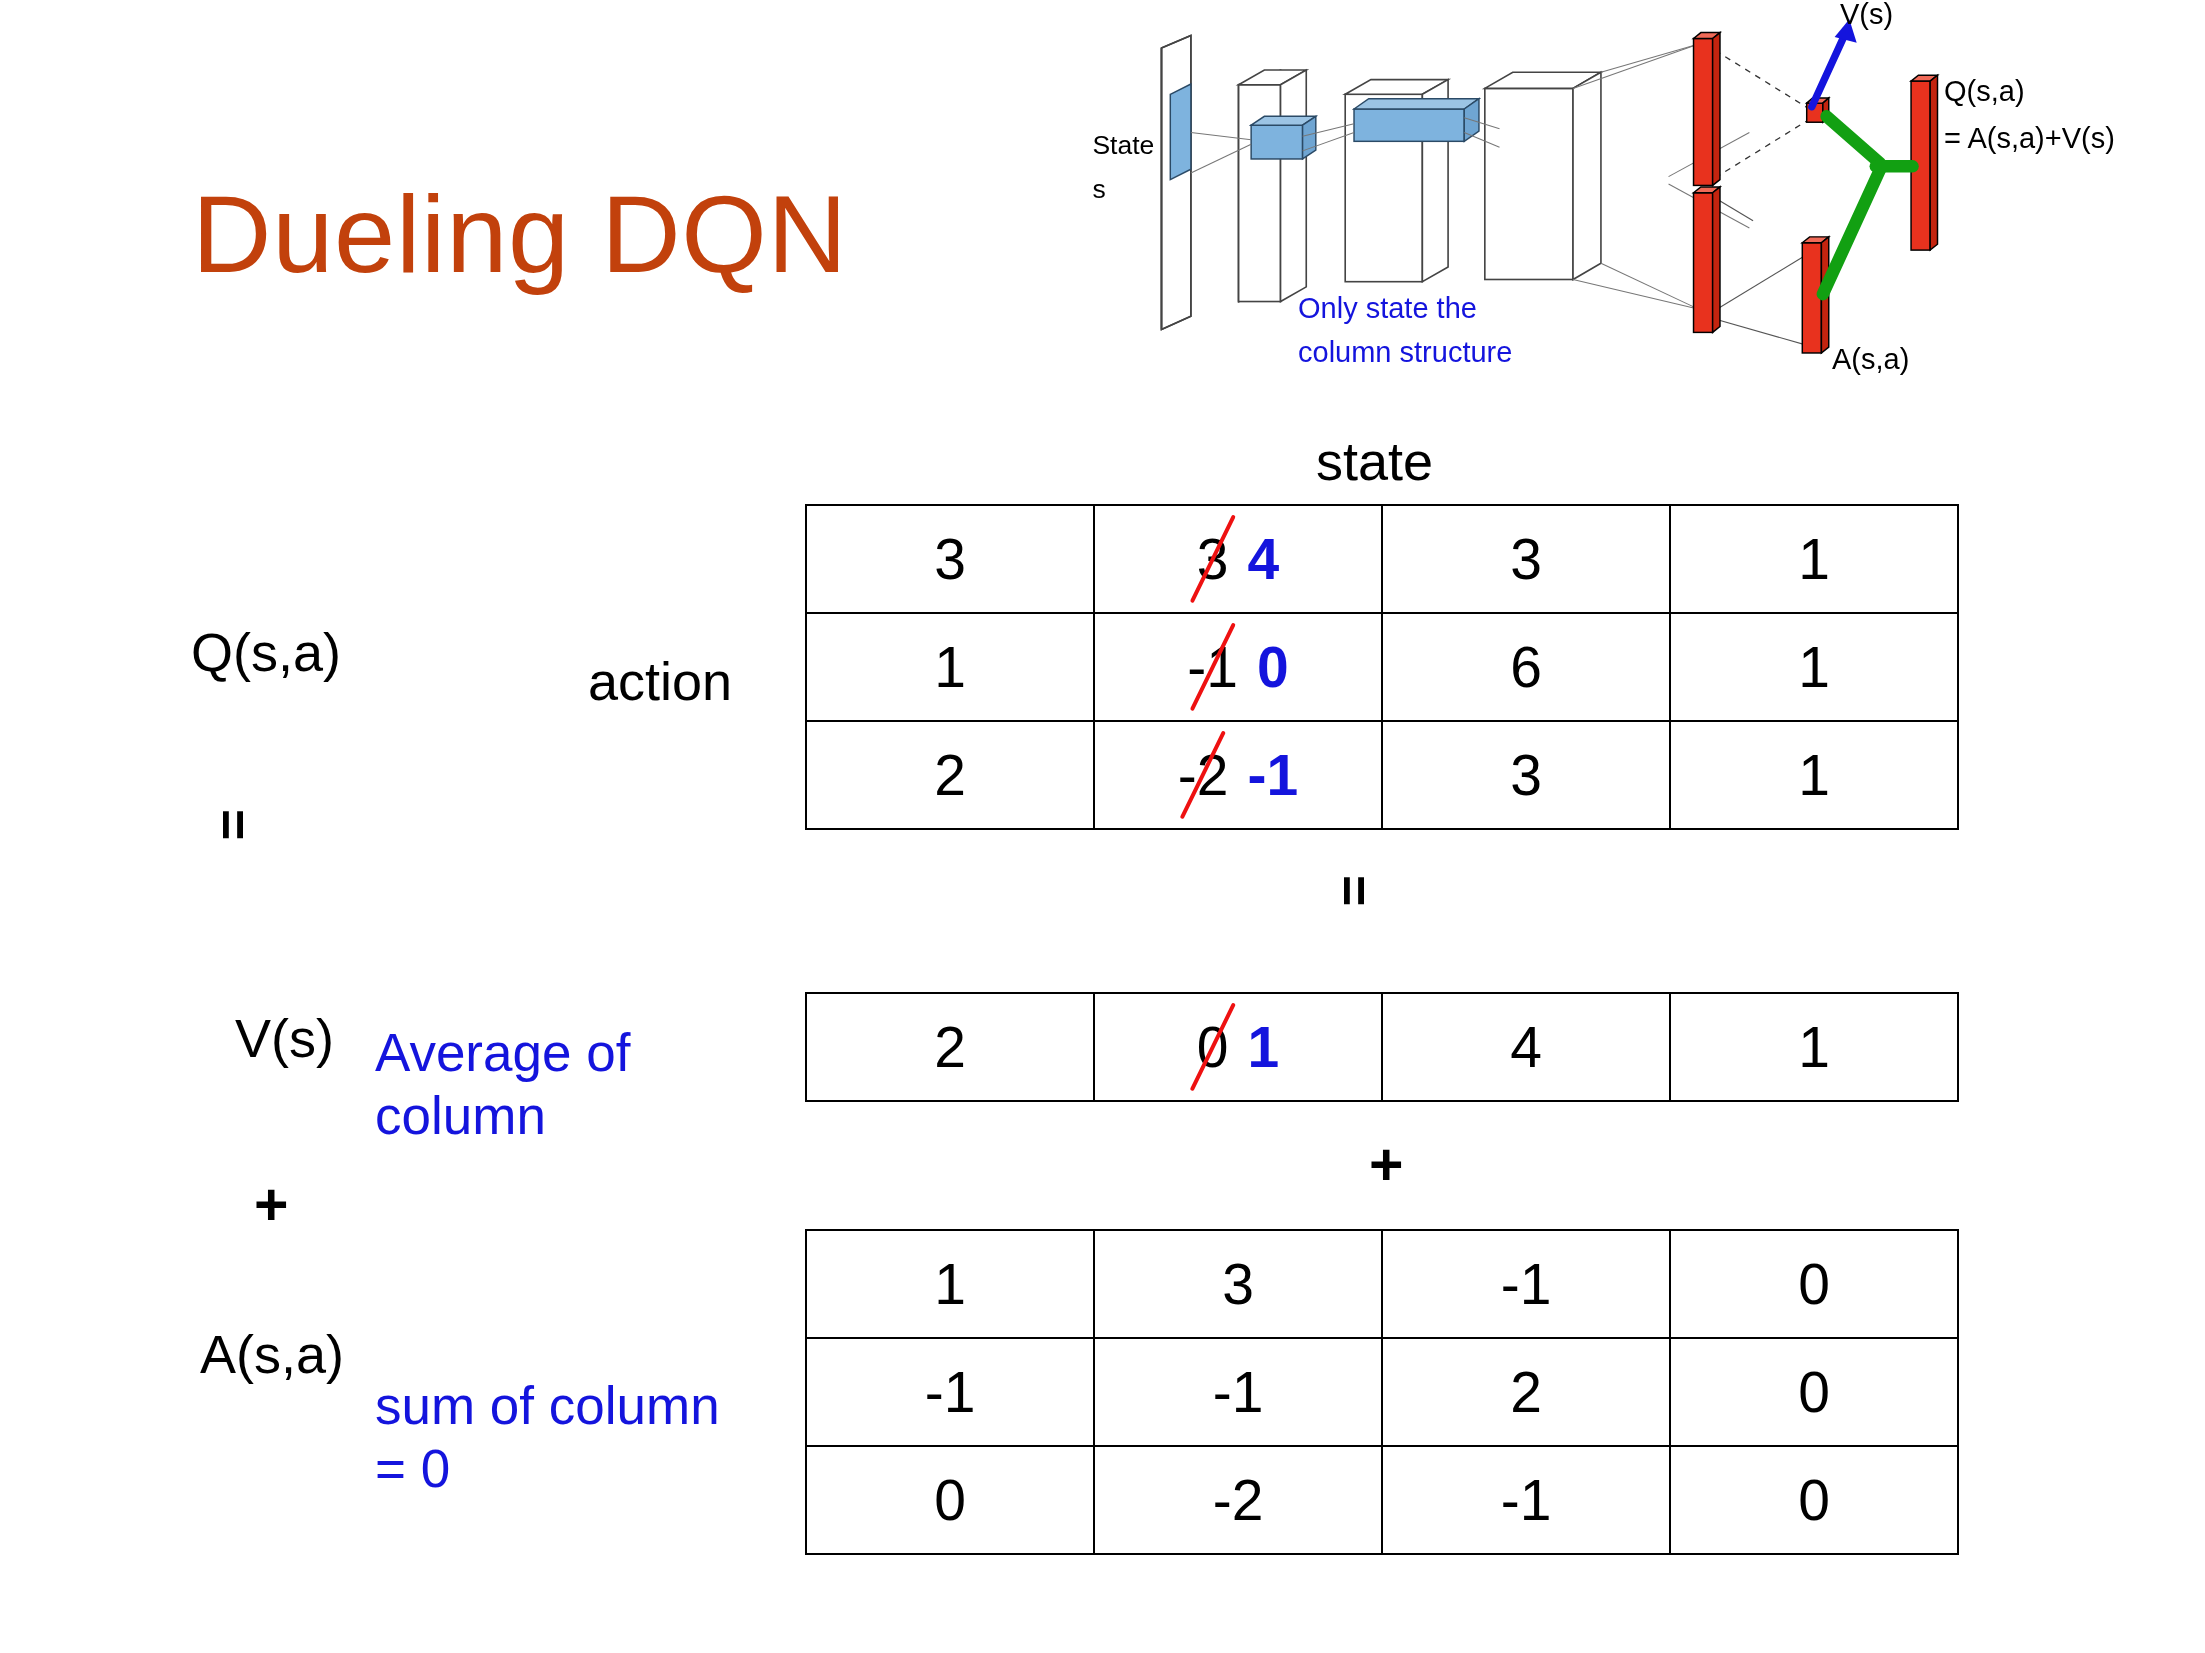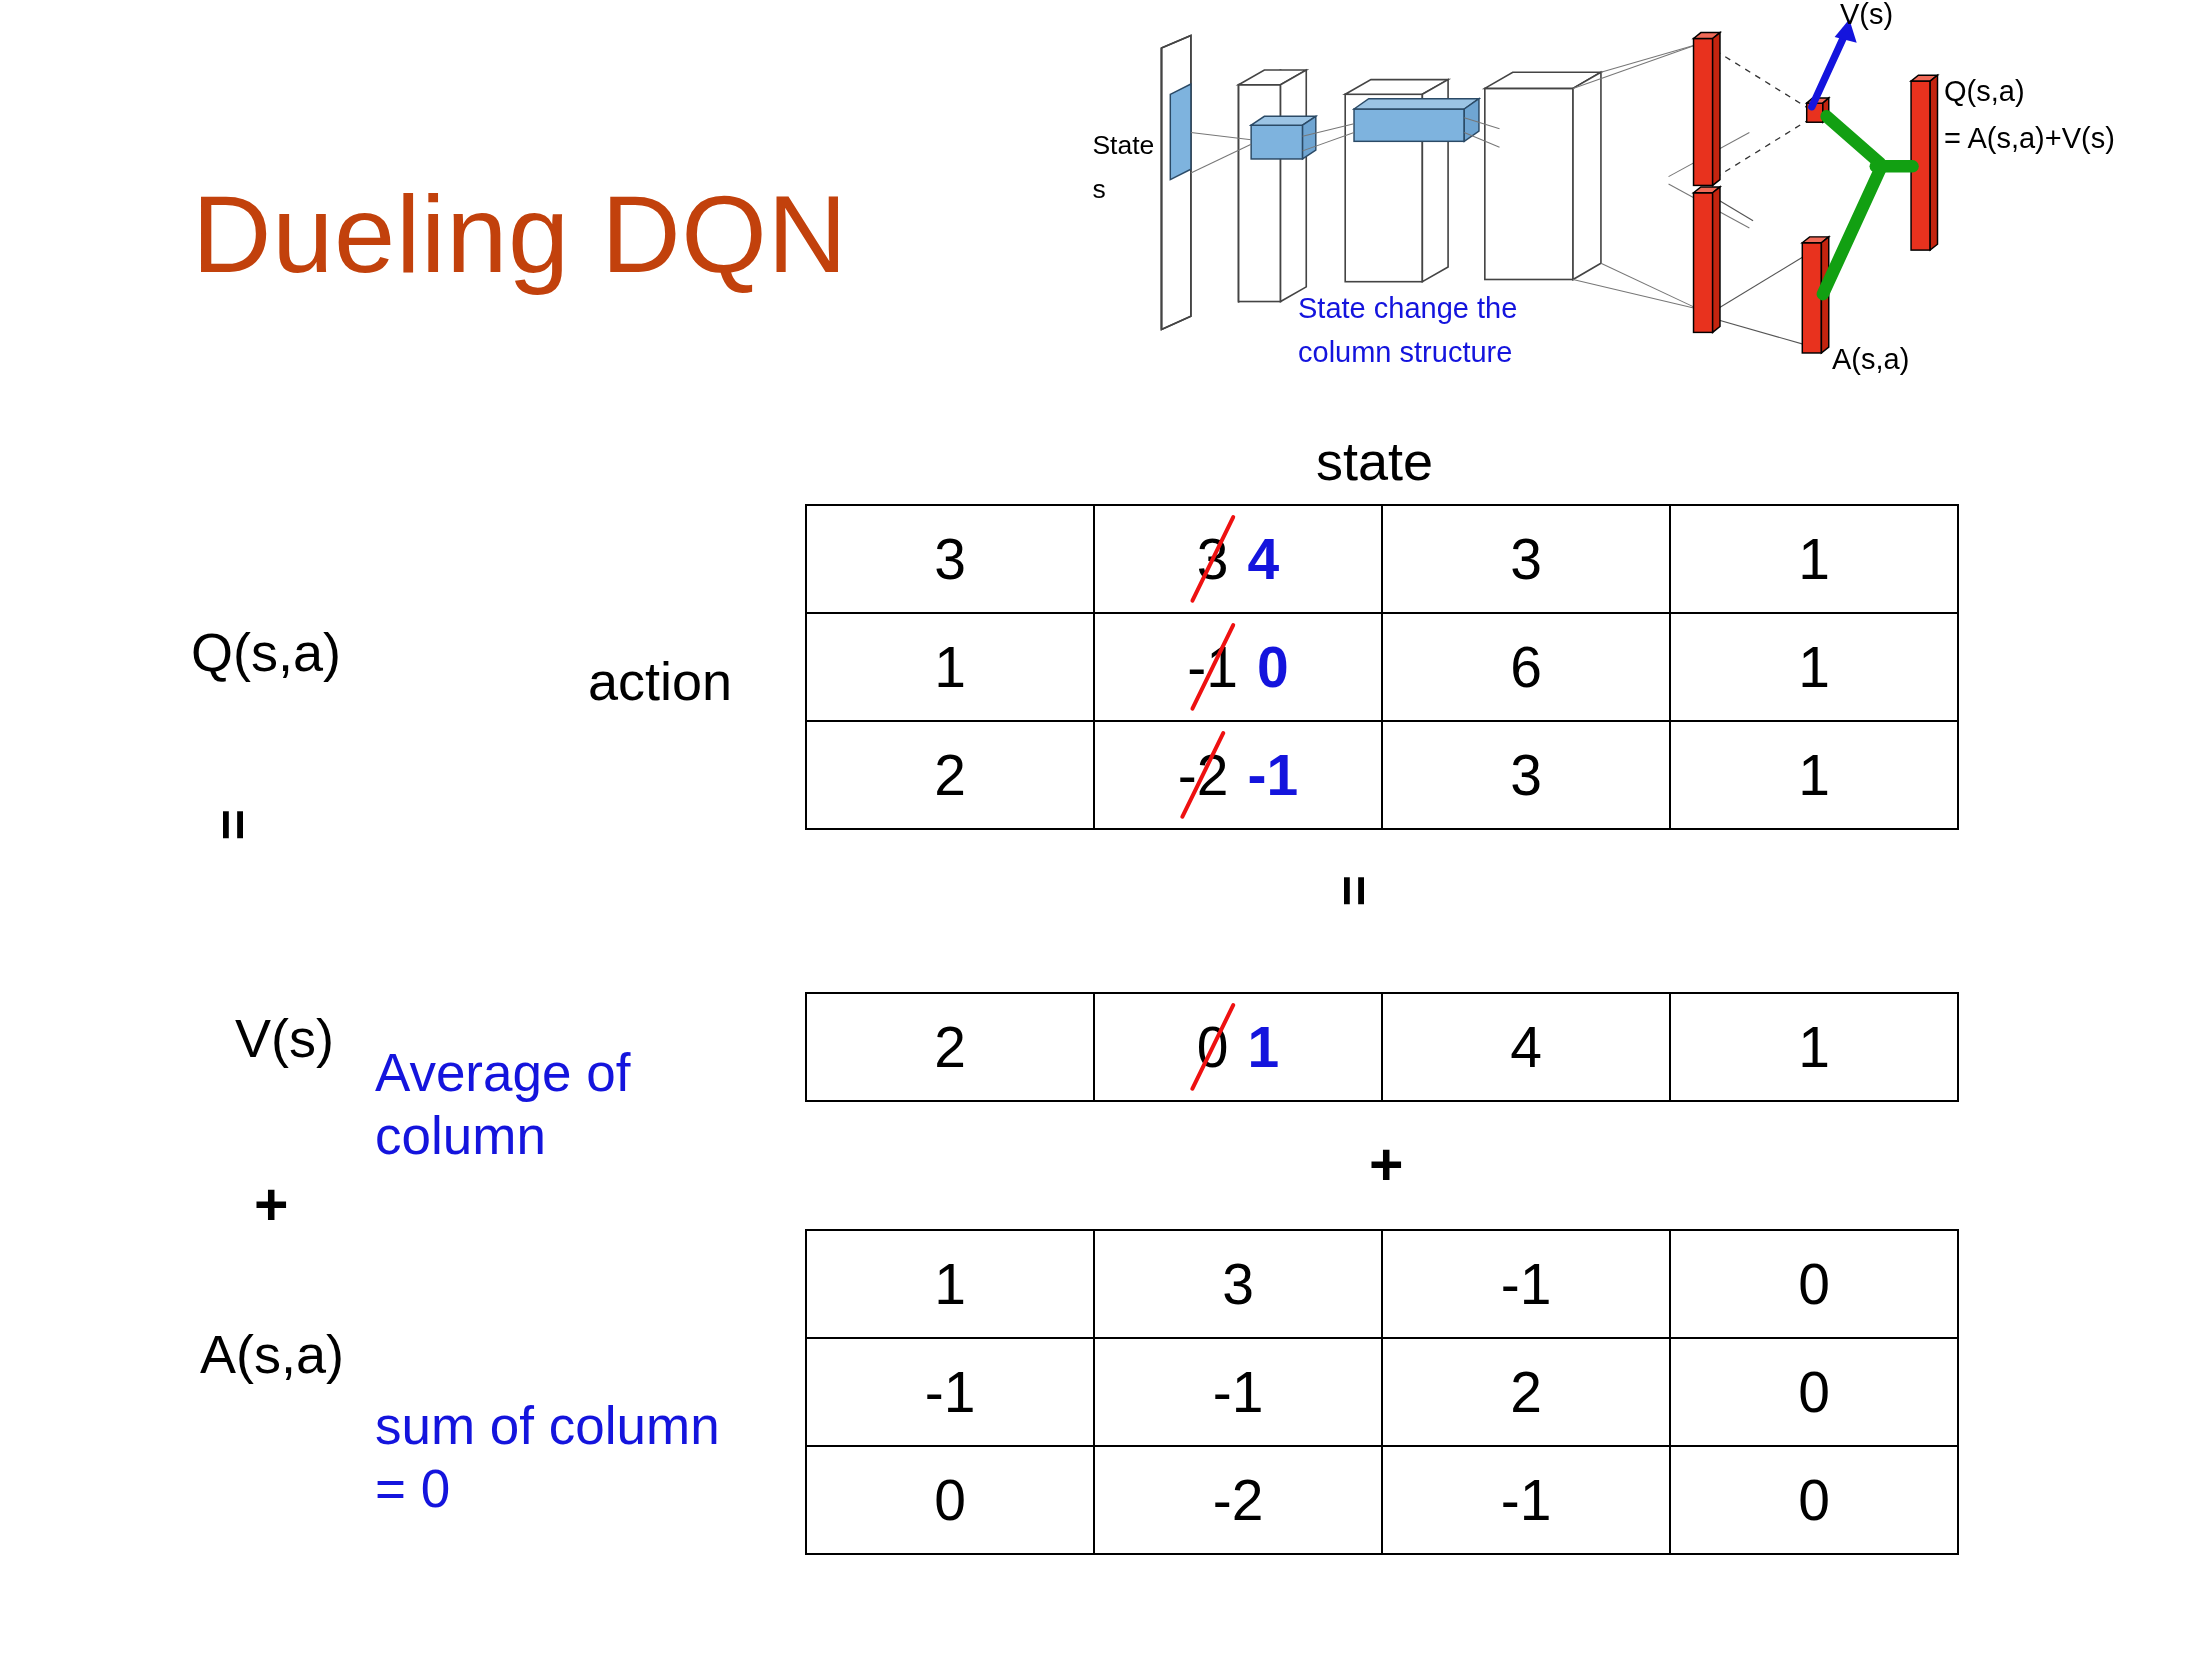--- a/index.html
+++ b/index.html
@@ -33,21 +33,21 @@
   #network-diagram svg{display:block;}
 
   
   .lbl{
     white-space:nowrap;
     font-size:53px;
     color:#000000;
     line-height:1.0;
   }
   .lbl-blue{color:#1414DD;}
-  .lbl-multi{white-space:normal;line-height:1.18;margin-top:20px;}
+  .lbl-multi{white-space:normal;line-height:1.18;}
 
   #label-state{left:1316px; top:434px; font-size:54px;}
   #label-q{left:191px;  top:625px;  font-size:54px;}
   #label-action{left:588px; top:654px; font-size:54px;}
   #eq-sign-1{left:261px; top:809px; font-size:54px; font-weight:700; transform:rotate(90deg); transform-origin:left top;}
   #eq-sign-2{left:1382px;top:875px; font-size:54px; font-weight:700; transform:rotate(90deg); transform-origin:left top;}
   #label-v{left:235px;  top:1011px; font-size:54px;}
   #label-avg{left:375px; top:1022px; font-size:53px; width:353px;}
   #plus-sign-1{left:254px; top:1176px; font-size:59px; font-weight:700;}
   #plus-sign-2{left:1369px;top:1136px; font-size:59px; font-weight:700;}
@@ -205,21 +205,21 @@
 
     <g>
       <line x1="985" y1="145" x2="1032" y2="42" stroke="#1414DD" stroke-width="10" stroke-linecap="round"></line>
       <polygon points="1036,26 1046,58 1016,50" fill="#1414DD"></polygon>
     </g>
   </svg>
 
   <div class="abs lbl" style="left:4.4px; top:132px; font-size:26.5px;">State</div>
   <div class="abs lbl" style="left:4.4px; top:176px; font-size:26.5px;">s</div>
 
-  <div class="abs lbl lbl-blue" style="left:210px; top:294px; font-size:29px;">State change the</div>
+  <div class="abs lbl lbl-blue" style="left:210px; top:294px; font-size:29px;">Only state the</div>
   <div class="abs lbl lbl-blue" style="left:210px; top:338px; font-size:29px;">column structure</div>
 
   <div class="abs lbl" style="left:752px; top:0px; font-size:29px;">V(s)</div>
   <div class="abs lbl" style="left:744px; top:345px; font-size:29px;">A(s,a)</div>
   <div class="abs lbl" style="left:856px; top:77px; font-size:29px;">Q(s,a)</div>
   <div class="abs lbl" style="left:856px; top:124px; font-size:29px;">= A(s,a)+V(s)</div>
 </div>
 
 <div class="abs lbl" id="label-state">state</div>
 

